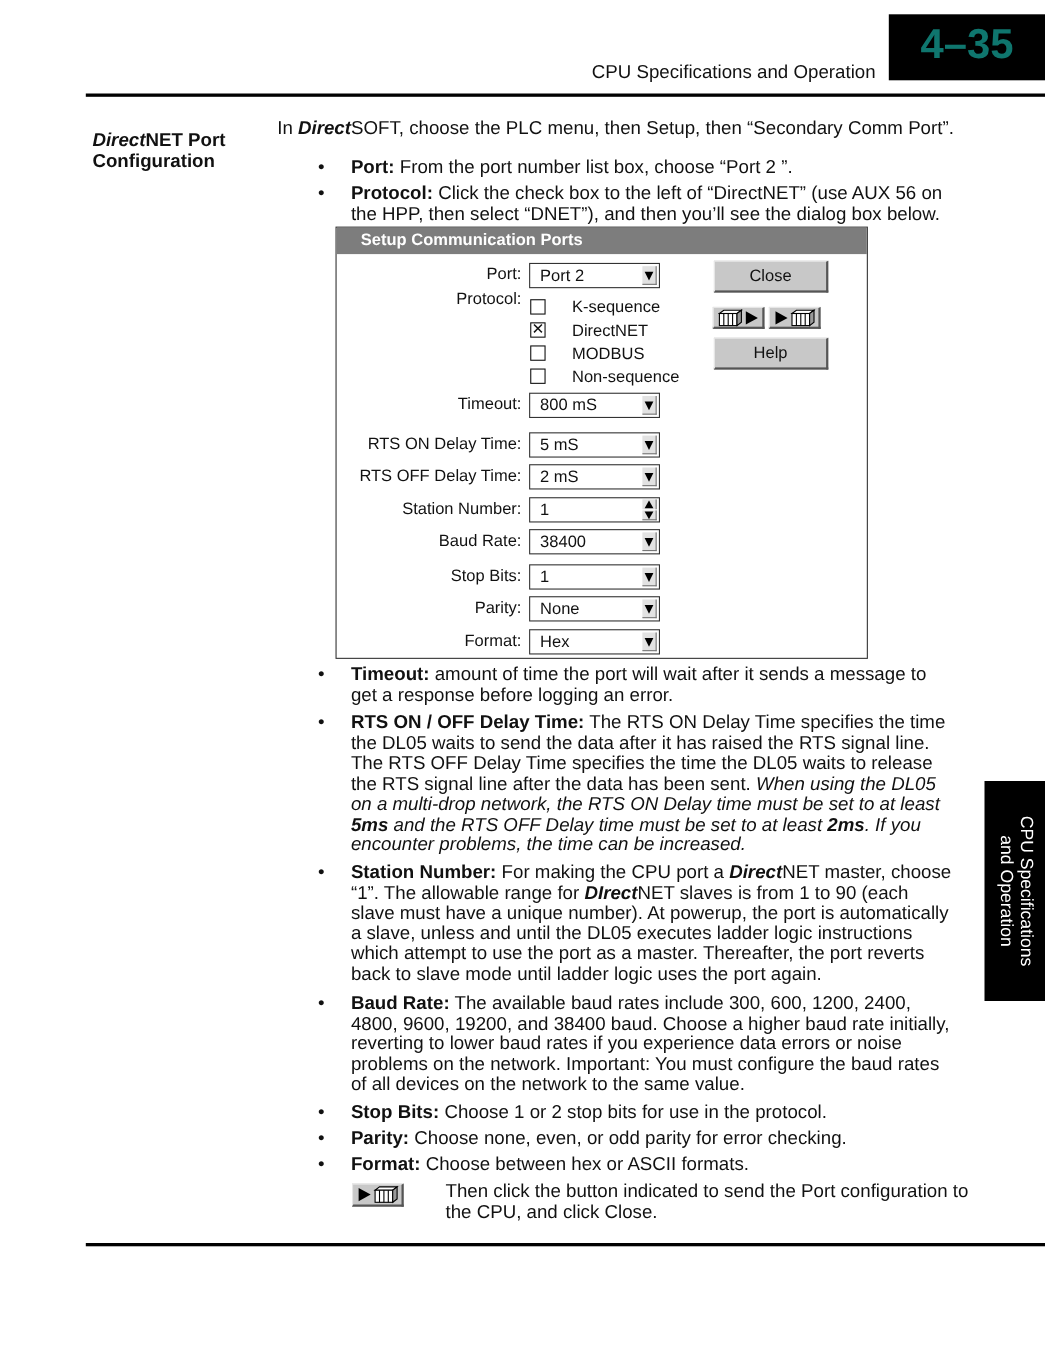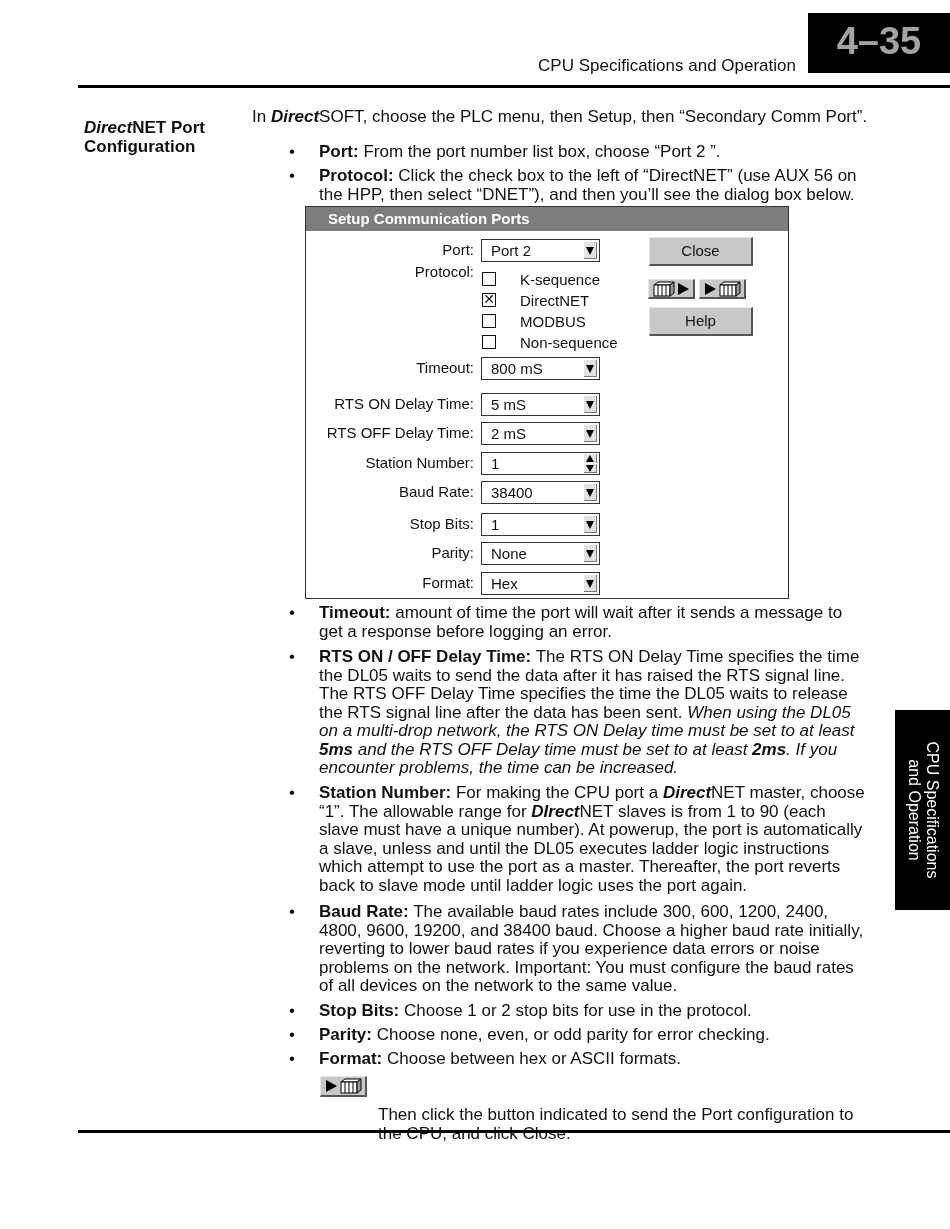--- a/index.html
+++ b/index.html
@@ -1,19 +1,19 @@
 <!DOCTYPE html>
 <html><head>
 <meta charset="utf-8">
 <style>
   * { box-sizing: border-box; margin: 0; padding: 0; }
   html, body { width: 950px; height: 1229px; background: #fff; overflow: hidden; }
   body { position: relative; font-family: "Liberation Sans", sans-serif; color: #111; }
 
-  .page-tab { position: absolute; left: 808px; top: 13px; width: 142px; height: 60px; background: #000; color: #a3a3a3; font-weight: bold; font-size: 38px; text-align: center; line-height: 56px; letter-spacing: 0px; }
+  .page-tab { position: absolute; left: 808px; top: 13px; width: 142px; height: 60px; background: #000; color: #0f766e; font-weight: bold; font-size: 38px; text-align: center; line-height: 56px; letter-spacing: 0px; }
   .running-head { position: absolute; right: 154px; top: 56px; font-size: 17px; color: #111; }
   .top-rule { position: absolute; left: 78px; top: 85px; width: 872px; height: 3px; background: #000; }
   .bottom-rule { position: absolute; left: 78px; top: 1130px; width: 872px; height: 3px; background: #000; }
 
   .side-tab { position: absolute; left: 895px; top: 710px; width: 55px; height: 200px; background: #000; color: #fff; }
   .side-tab-text { position: absolute; left: 50%; top: 50%; transform: translate(-50%, -50%) rotate(90deg); white-space: nowrap; font-size: 16px; line-height: 18px; text-align: center; }
 
   .margin-heading { position: absolute; left: 84px; top: 118px; font-weight: bold; font-size: 17px; line-height: 19px; }
   .margin-heading i { font-style: italic; }
 
@@ -39,21 +39,21 @@
   .cb-row { position: absolute; left: 176px; font-size: 15px; height: 20px; }
   .cb { position: absolute; left: 0; top: 2px; width: 14px; height: 14px; border: 1.5px solid #111; background: #fff; font-size: 14px; line-height: 11px; text-align: center; }
   .cb-label { position: absolute; left: 38px; top: 0; white-space: nowrap; line-height: 20px; }
 
   .dbtn { position: absolute; left: 343px; width: 104px; height: 29px; background: #c8c8c8; border-top: 1px solid #e6e6e6; border-left: 1px solid #e6e6e6; border-right: 2px solid #555; border-bottom: 2px solid #555; font-size: 15px; text-align: center; line-height: 26px; }
   .ibtn { position: absolute; top: 72px; width: 47px; height: 20px; background: #c8c8c8; border-top: 1px solid #e6e6e6; border-left: 1px solid #e6e6e6; border-right: 2px solid #555; border-bottom: 2px solid #555; }
   .ibtn svg { position: absolute; left: 3px; top: 1px; }
 
   .note-btn { position: absolute; left: 320px; top: 1076px; width: 47px; height: 21px; background: #c8c8c8; border-top: 1px solid #e6e6e6; border-left: 1px solid #e6e6e6; border-right: 2px solid #555; border-bottom: 2px solid #555; }
   .note-btn svg { position: absolute; left: 3px; top: 1px; }
-  .note-text { position: absolute; left: 378px; top: 1074px; width: 480px; margin-top: 32px; }
+  .note-text { position: absolute; left: 405px; top: 1074px; width: 480px; }
 </style>
 </head>
 <body>
 
 <div class="page-tab">
   <span>4–35</span>
 </div>
 <div class="running-head">CPU Specifications and Operation</div>
 <div class="top-rule"></div>
 

